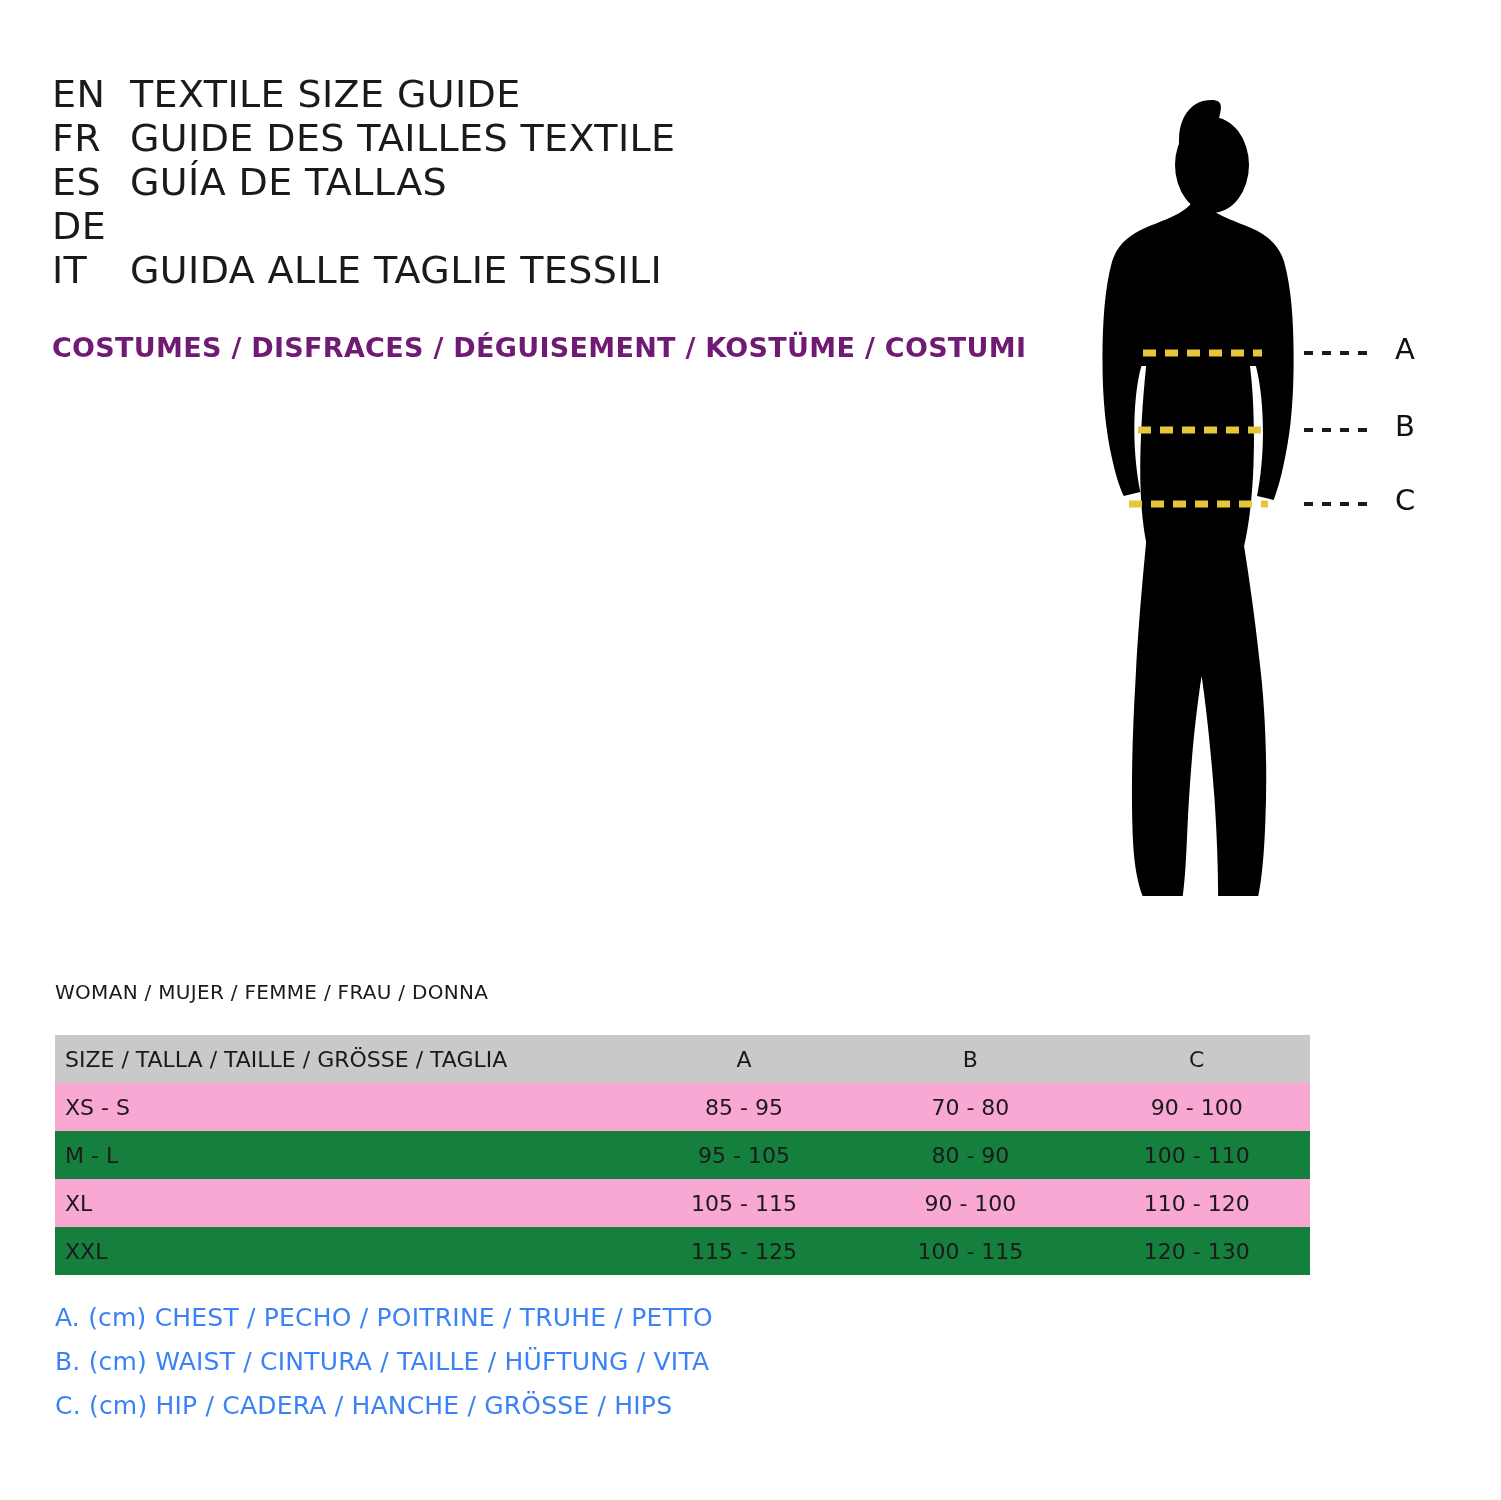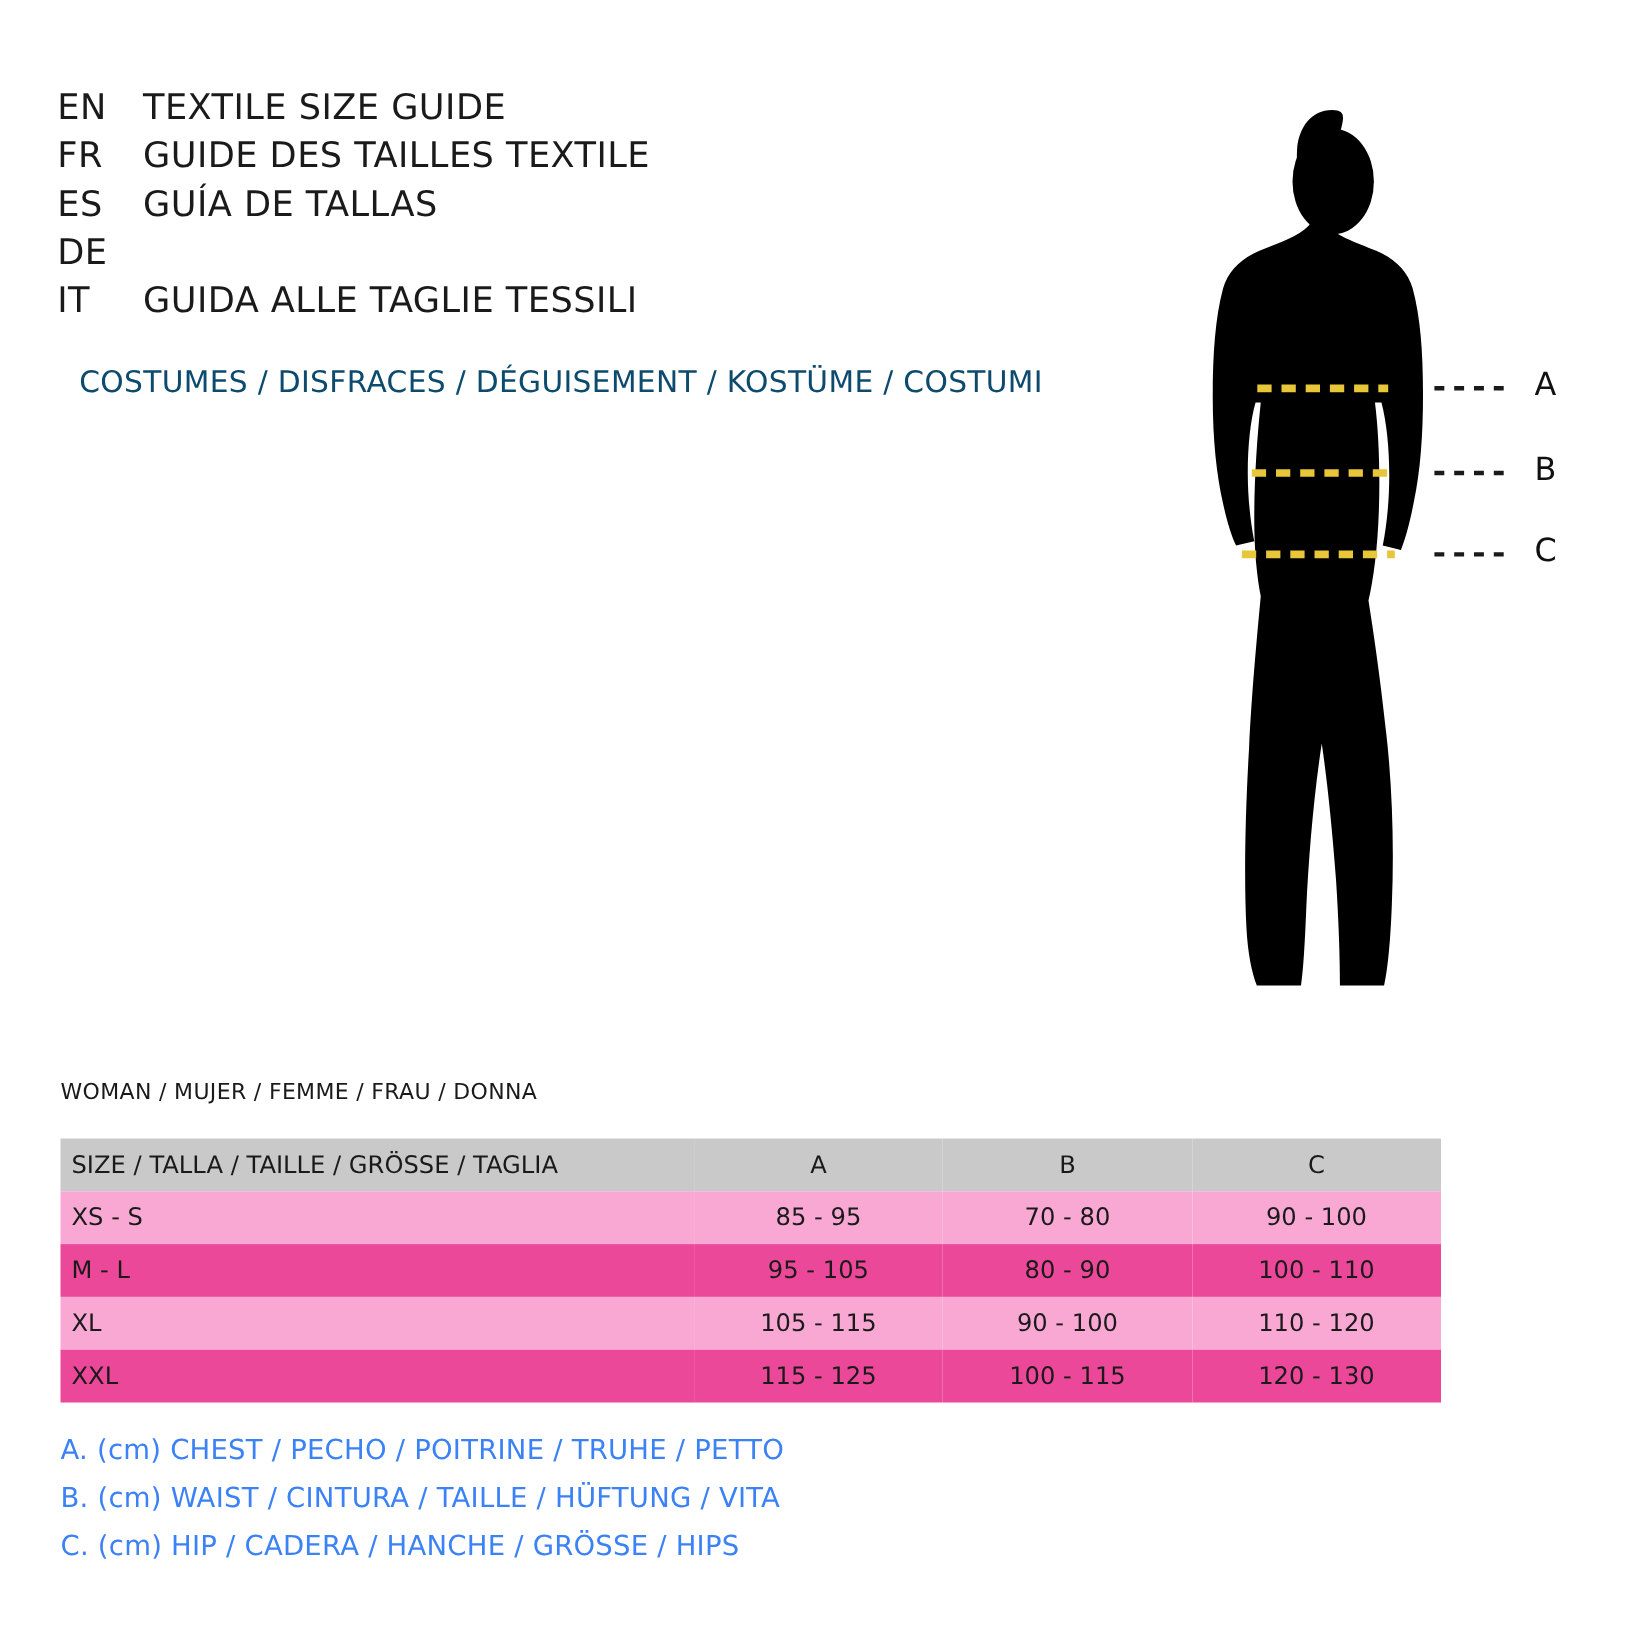--- a/index.html
+++ b/index.html
@@ -20,41 +20,40 @@
   .lang-block {
     position: absolute;
     left: 52px;
     top: 72px;
     width: 980px;
   }
   .lang-row {
     display: flex;
     align-items: flex-end;
     height: 44px;
-    font-size: 32px;
+    font-size: 38px;
     letter-spacing: 0.4px;
     color: #1a1a1a;
   }
   .lang-code {
     width: 78px;
     flex: 0 0 78px;
   }
   .lang-text {
     flex: 1 1 auto;
   }
 
   .subtitle {
     position: absolute;
     left: 52px;
     top: 332px;
     font-size: 27px;
-    font-weight: normal;
+    font-weight: bold;
     letter-spacing: 0.3px;
-    color: #0c4a6e;
-    margin-left: 20px;
+    color: #701a75;
   }
 
   
   .figure-wrap {
     position: absolute;
     left: 1040px;
     top: 60px;
     width: 420px;
     height: 880px;
   }
@@ -110,21 +109,21 @@
   table.size-table td.col-m {
     width: 228px;
   }
   tr.head-row {
     background: #c9c9c9;
   }
   tr.row-even {
     background: #f9a8d4;
   }
   tr.row-odd {
-    background: #ec4899;
+    background: #15803d;
   }
 
   
   .legend {
     position: absolute;
     left: 55px;
     top: 1296px;
     width: 1100px;
   }
   .legend-line {

